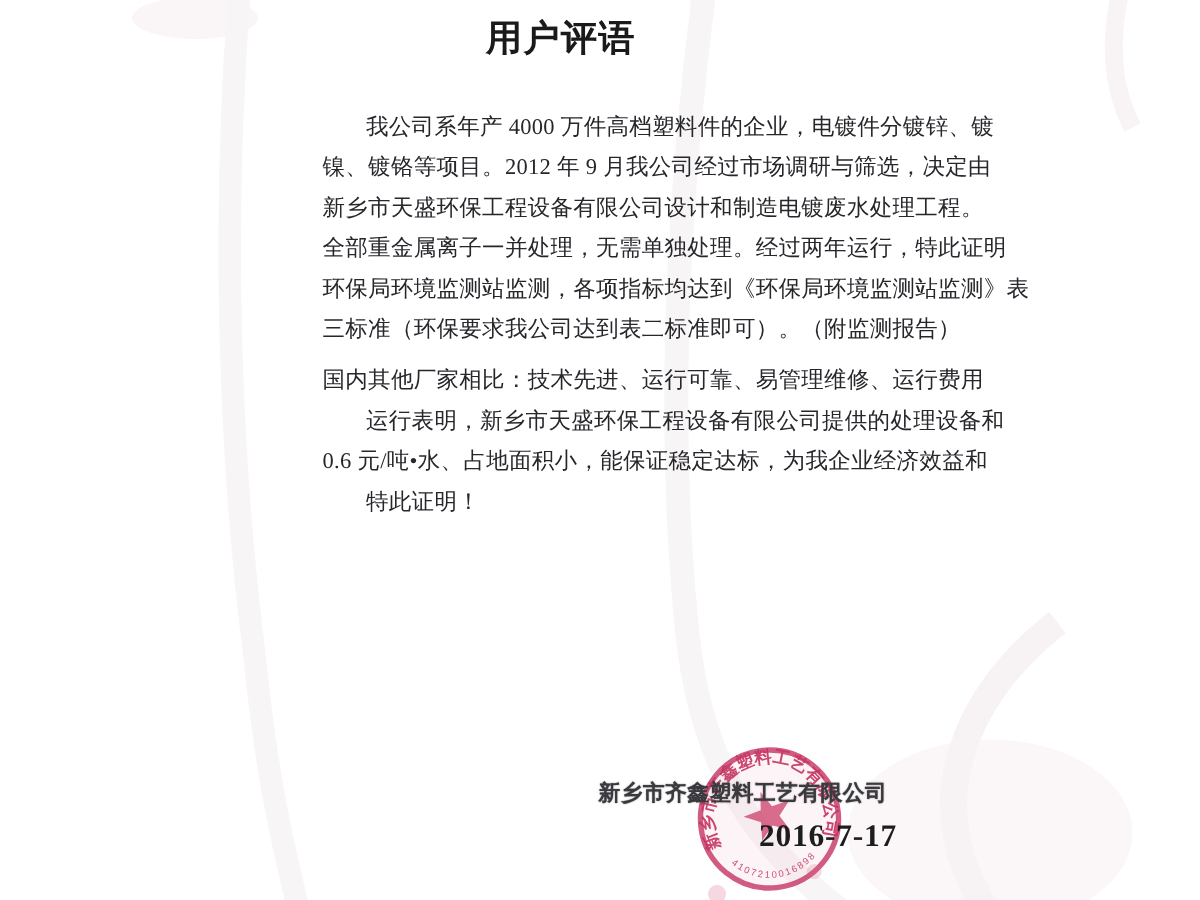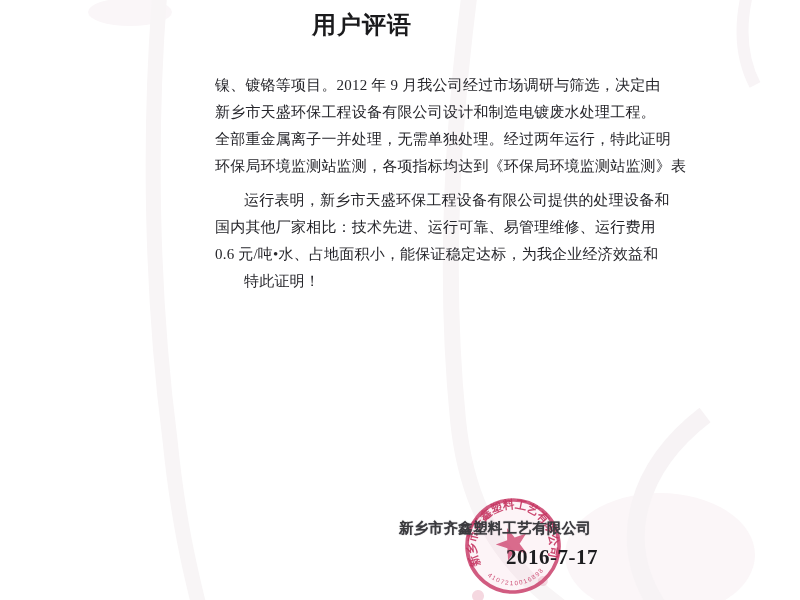--- a/index.html
+++ b/index.html
@@ -5,21 +5,21 @@
   html,body{margin:0;padding:0;}
   body{
     width:800px;height:600px;position:relative;overflow:hidden;
     background:#ffffff;
     font-family:"Liberation Serif","DejaVu Serif",serif;
   }
   
   .artifacts{position:absolute;left:0;top:0;width:800px;height:600px;z-index:0;}
   
   .doc-title{
-    position:absolute;top:9px;left:0;width:724px;text-align:center;
+    position:absolute;top:9px;left:12px;width:724px;text-align:center;
     font-family:"Liberation Sans","DejaVu Sans",sans-serif;
     font-weight:700;font-size:24px;letter-spacing:1px;color:#1a1a1c;z-index:3;
   }
   
   .doc-body{
     position:absolute;left:215px;top:72px;width:430px;z-index:3;
     font-size:15px;line-height:27px;color:#26262b;
   }
   .para{margin:0;}
   .para.gap-top{margin-top:7px;}
@@ -50,30 +50,32 @@
   <path d="M 160,-10 C 148,140 152,300 170,440 C 178,520 190,570 200,610" stroke="#f8f5f6" stroke-width="15" fill="none"></path>
   <path d="M 470,-10 C 452,130 444,280 458,420 C 466,500 495,560 565,610" stroke="#f8f5f6" stroke-width="16" fill="none"></path>
   <path d="M 705,415 C 640,465 612,540 660,610" stroke="#f7f3f5" stroke-width="18" fill="none"></path>
   <path d="M 748,-10 C 738,30 742,60 755,85" stroke="#f8f4f6" stroke-width="12" fill="none"></path>
 </svg>
 
 <div class="doc-title">用户评语</div>
 
 <div class="doc-body">
   <div class="para">
+    <div class="line indent">我公司系年产 4000 万件高档塑料件的企业，电镀件分镀锌、镀</div>
     <div class="line">镍、镀铬等项目。2012 年 9 月我公司经过市场调研与筛选，决定由</div>
     <div class="line">新乡市天盛环保工程设备有限公司设计和制造电镀废水处理工程。</div>
   </div>
   <div class="para">
     <div class="line">全部重金属离子一并处理，无需单独处理。经过两年运行，特此证明</div>
     <div class="line">环保局环境监测站监测，各项指标均达到《环保局环境监测站监测》表</div>
+    <div class="line">三标准（环保要求我公司达到表二标准即可）。（附监测报告）</div>
   </div>
   <div class="para gap-top">
+    <div class="line">国内其他厂家相比：技术先进、运行可靠、易管理维修、运行费用</div>
     <div class="line indent">运行表明，新乡市天盛环保工程设备有限公司提供的处理设备和</div>
-    <div class="line">国内其他厂家相比：技术先进、运行可靠、易管理维修、运行费用</div>
     <div class="line">0.6 元/吨•水、占地面积小，能保证稳定达标，为我企业经济效益和</div>
   </div>
   <div class="para">
     <div class="line indent">特此证明！</div>
   </div>
 </div>
 
 <svg class="seal" viewBox="0 0 120 120" xmlns="http://www.w3.org/2000/svg" aria-hidden="true">
   <g transform="rotate(-6 60 60)">
     <circle cx="60" cy="60" r="46" fill="rgba(233,150,175,0.10)" stroke="rgba(201,64,107,0.85)" stroke-width="3.6"></circle>

